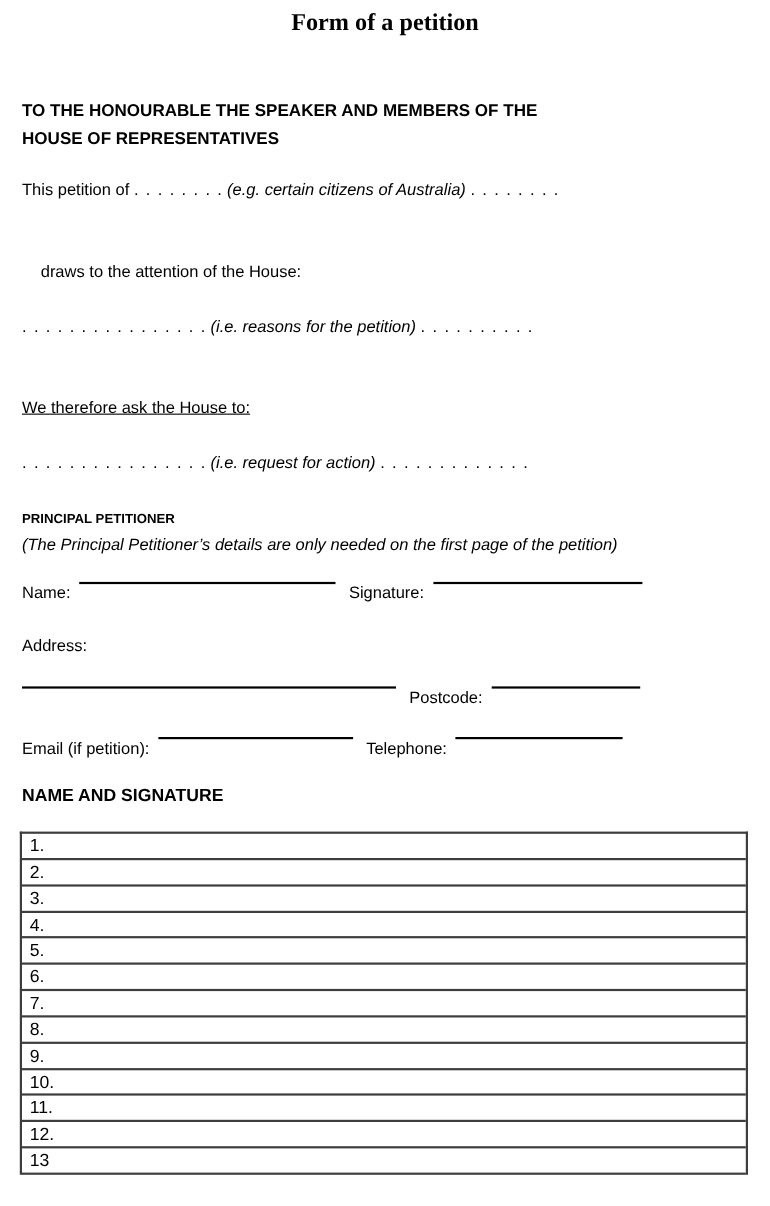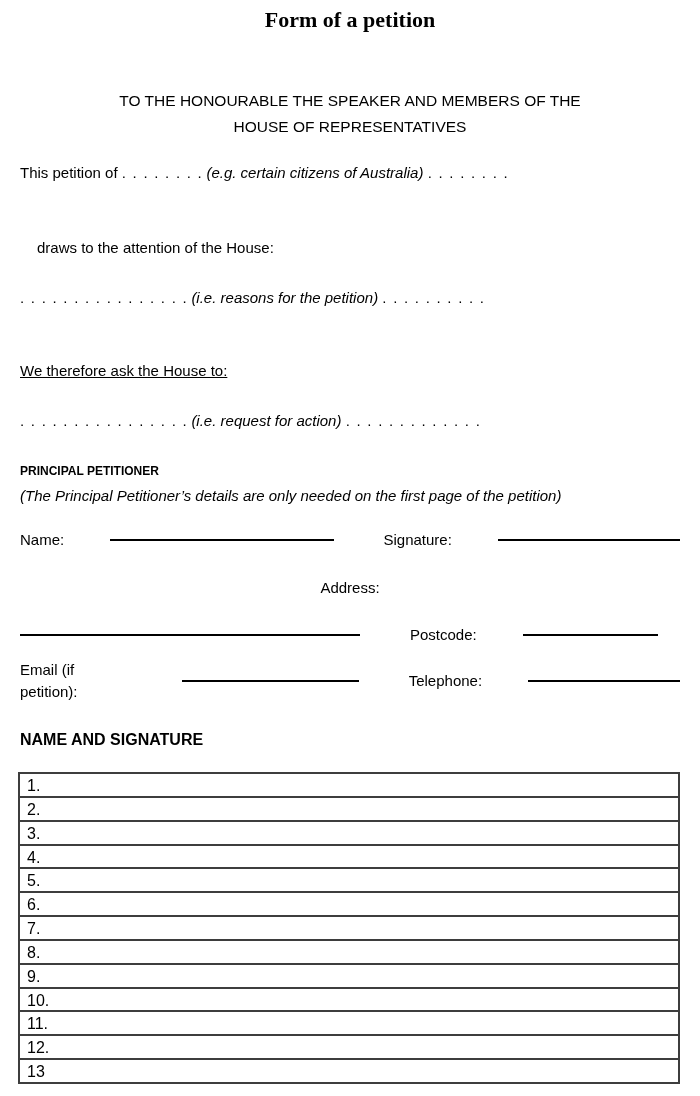--- a/index.html
+++ b/index.html
@@ -20,22 +20,21 @@
   .doc-title {
     font-family: "Liberation Serif", serif;
     font-weight: bold;
     font-size: 22px;
     line-height: 28px;
     text-align: center;
     padding-top: 6px;
   }
   .salutation {
     margin-top: 54px;
-    text-align: center;
-    font-weight: normal;
+    font-weight: bold;
     font-size: 15.5px;
     line-height: 26px;
   }
   .body-line {
     font-size: 15px;
     line-height: 20px;
     white-space: nowrap;
   }
   .dots {
     letter-spacing: 0.5px;
@@ -54,25 +53,24 @@
     line-height: 20px;
   }
   .pp-note {
     margin-top: 5px;
     font-style: italic;
     font-size: 15px;
     line-height: 20px;
   }
   .field-row {
     display: flex;
-    align-items: center;
+    align-items: flex-start;
     height: 22px;
     font-size: 15px;
     line-height: 22px;
-    gap: 38px;
   }
   .row-name     { margin-top: 23px; }
   .row-address  { margin-top: 26px; flex-direction: column; }
   .row-postcode { margin-top: 25px; }
   .row-email    { margin-top: 24px; }
   .blank {
     display: inline-block;
     height: 2px;
     background: #000000;
     margin: 0 0 1px 8px;
@@ -80,21 +78,21 @@
   .blank.lead { margin-left: 0; }
   .lbl2 { margin-left: 12px; }
   .w-name      { width: 233px; }
   .w-signature { width: 190px; }
   .w-address   { width: 497px; }
   .w-address2  { width: 340px; }
   .w-postcode  { width: 135px; }
   .w-email     { width: 177px; }
   .w-phone     { width: 152px; }
   .table-heading {
-    margin-top: 38px;
+    margin-top: 22px;
     font-weight: bold;
     font-size: 16px;
     line-height: 20px;
   }
   .sig-table {
     margin-top: 22px;
     margin-left: -2px;
     width: 662px;
     border: 2px solid #3d3d3d;
     border-bottom: none;

